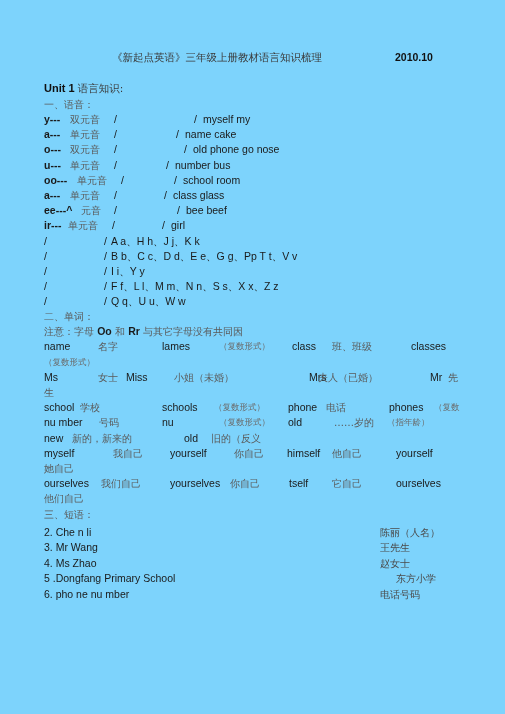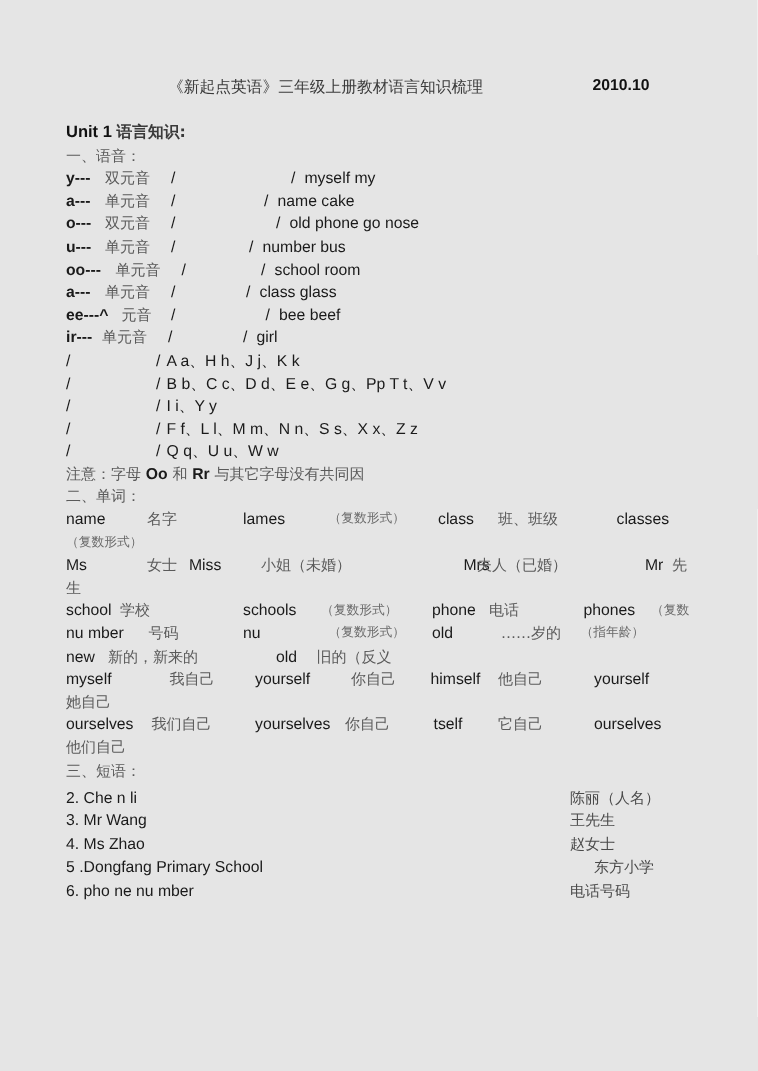--- a/index.html
+++ b/index.html
@@ -14,21 +14,21 @@
     position: relative;
     font-family: "Liberation Sans", sans-serif;
     color: #1a1a1a;
     overflow: hidden;
   }
   .page {
     position: absolute;
     left: 0; top: 0;
     width: 505px;
     height: 714px;
-    background: #e5e5e5;
+    background: #7dd3fc;
     box-sizing: border-box;
   }
   .content {
     position: absolute;
     left: 44px;
     top: 50px;
     width: 420px;
   }
 
   
@@ -86,21 +86,21 @@
   }
   .unit-head .u-en {
     font-family: "Liberation Sans", sans-serif;
     font-size: 11px;
     font-weight: bold;
     color: #111;
   }
   .unit-head .u-cn {
     font-family: "DejaVu Sans", sans-serif;
     font-size: 10.5px;
-    font-weight: bold;
+    font-weight: normal;
     color: #3a3a3a;
   }
 
   .sec-label {
     line-height: 15px;
     margin: 0;
     font-family: "DejaVu Sans", sans-serif;
     font-size: 10px;
     color: #5a5a5a;
     white-space: pre;
@@ -251,23 +251,23 @@
         <span class="col en" style="left:60px">/</span>
         <span class="col en" style="left:67px">F f、L l、M m、N n、S s、X x、Z z</span>
       </div>
       <div class="row">
         <span class="col en" style="left:0px">/</span>
         <span class="col en" style="left:60px">/</span>
         <span class="col en" style="left:67px">Q q、U u、W w</span>
       </div>
     </div>
 
+    <p class="sec-label">二、单词：</p>
+
     <p class="sec-label"><span>注意：字母 </span><span class="en bold">Oo</span><span> 和 </span><span class="en bold">Rr</span><span> 与其它字母没有共同因</span></p>
-
-    <p class="sec-label">二、单词：</p>
 
     <div>
 
       <div class="row">
         <span class="col en" style="left:0px">name</span>
         <span class="col cn" style="left:54px">名字</span>
         <span class="col en" style="left:118px">lames</span>
         <span class="col cn-sm" style="left:175px">（复数形式）</span>
         <span class="col en" style="left:248px">class</span>
         <span class="col cn" style="left:288px">班、班级</span>

